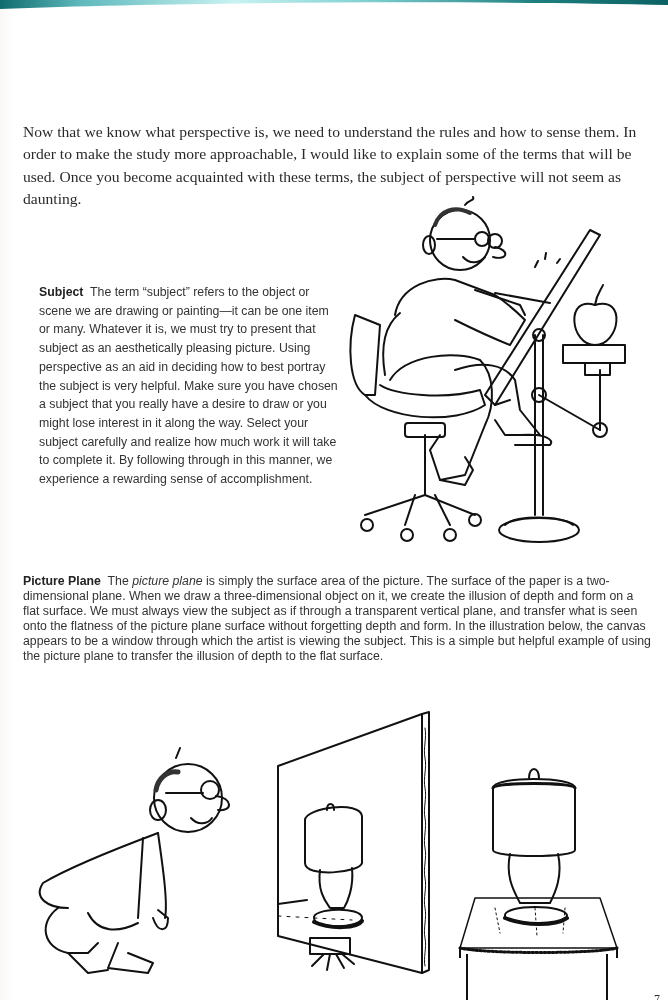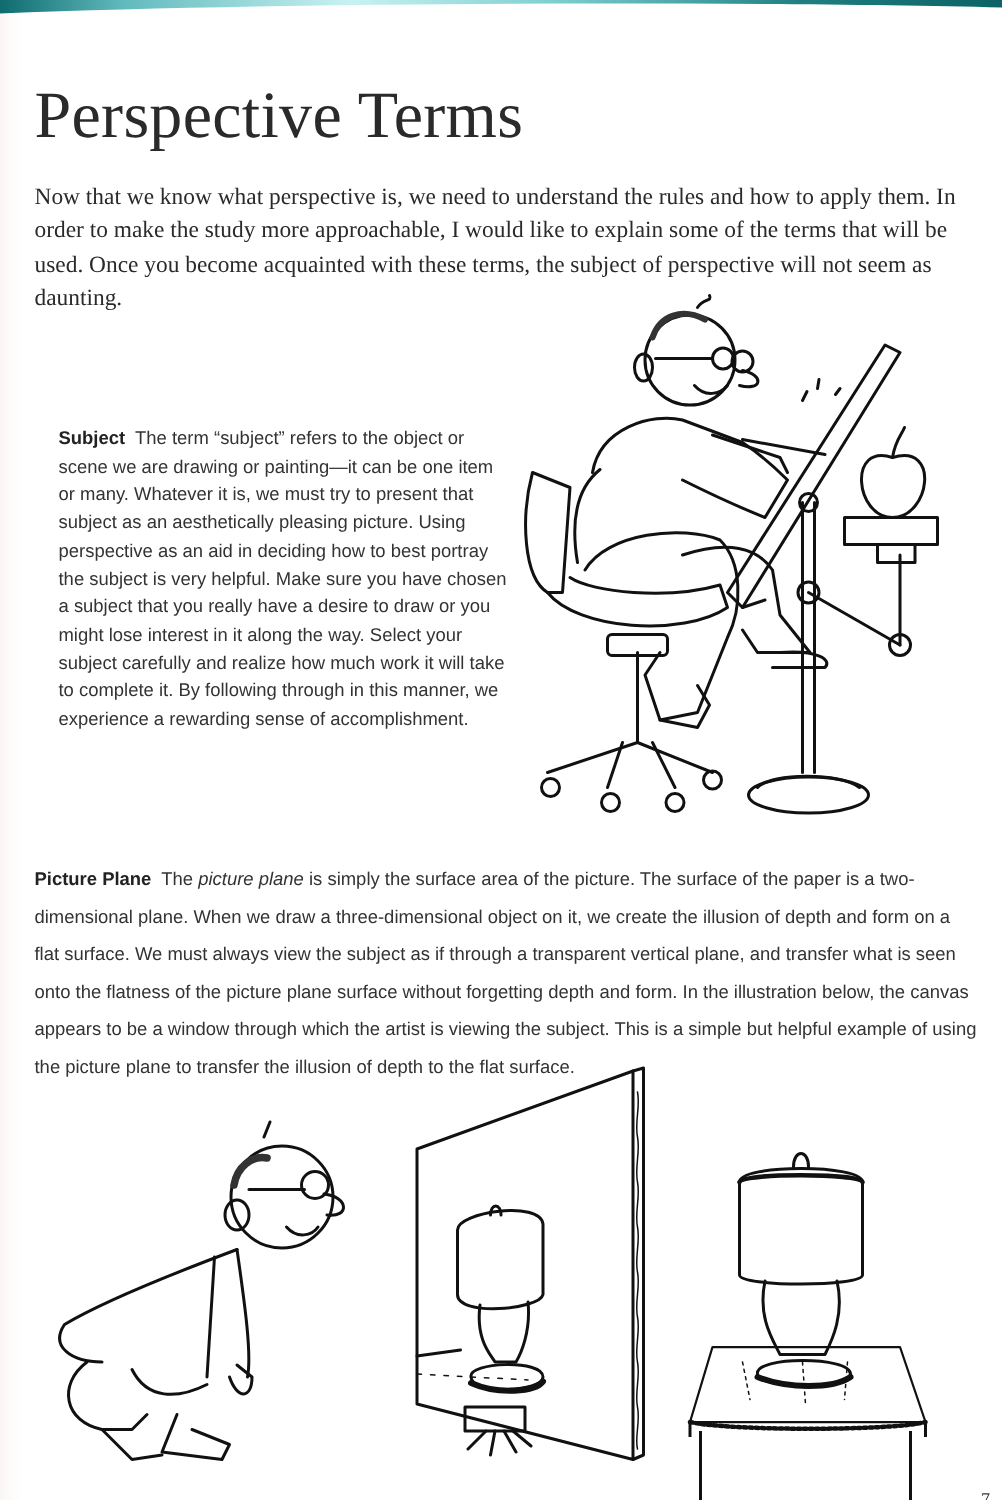--- a/index.html
+++ b/index.html
@@ -26,21 +26,21 @@
       font-size: 15.6px; line-height: 22.3px; color: #2a2a2a; margin: 0;
     }
     .subject-para {
       position: absolute; left: 23px; top: 267px; width: 300px;
       font-family: "Liberation Sans", "DejaVu Sans", sans-serif;
       font-size: 12.3px; line-height: 18.7px; color: #333; margin: 16px;
     }
     .picplane-para {
       position: absolute; left: 23px; top: 574px; width: 630px;
       font-family: "Liberation Sans", "DejaVu Sans", sans-serif;
-      font-size: 12.3px; line-height: 25px; color: #333; margin: 0;
+      font-size: 12.3px; line-height: 15px; color: #333; margin: 0;
     }
     .term { font-weight: bold; color: #222; }
     .em { font-style: italic; }
     .illus { position: absolute; }
     .illus svg { display: block; }
     .page-num {
       position: absolute; right: 8px; bottom: 0px;
       font-family: "Liberation Serif", serif; font-size: 12px; color: #333;
       height: 6px; overflow: hidden; line-height: 10px;
     }
@@ -59,23 +59,22 @@
           <stop offset="0.35" stop-color="#c9f2f2"></stop>
           <stop offset="0.55" stop-color="#7fcfd0"></stop>
           <stop offset="0.8" stop-color="#1f7f80"></stop>
           <stop offset="1" stop-color="#0c6264"></stop>
         </linearGradient>
       </defs>
       <path d="M0 0 H668 V5 C500 1 200 1 0 9 Z" fill="url(#bandg)"></path>
     </svg>
   </div>
 
-  <h1 class="title">Perspective Terms</h1>
 
-  <p class="intro">Now that we know what perspective is, we need to understand the rules and how to apply them. In order to make the study more approachable, I would like to explain some of the terms that will be used. Once you become acquainted with these terms, the subject of perspective will not seem as daunting.</p>
+  <p class="intro">Now that we know what perspective is, we need to understand the rules and how to sense them. In order to make the study more approachable, I would like to explain some of the terms that will be used. Once you become acquainted with these terms, the subject of perspective will not seem as daunting.</p>
 
   <p class="subject-para">
     <span class="term">Subject</span>&nbsp;
     <span>The term “subject” refers to the object or scene we are drawing or painting—it can be one item or many. Whatever it is, we must try to present that subject as an aesthetically pleasing picture. Using perspective as an aid in deciding how to best portray the subject is very helpful. Make sure you have chosen a subject that you really have a desire to draw or you might lose interest in it along the way. Select your subject carefully and realize how much work it will take to complete it. By following through in this manner, we experience a rewarding sense of accomplishment.</span>
   </p>
 
   <div class="illus" style="left:345px; top:195px;">
     <svg width="290" height="360" viewBox="0 0 290 360" fill="none" stroke="#111" stroke-width="2" stroke-linecap="round" stroke-linejoin="round">
 
       <path d="M20 320 L80 300 L130 320"></path>

